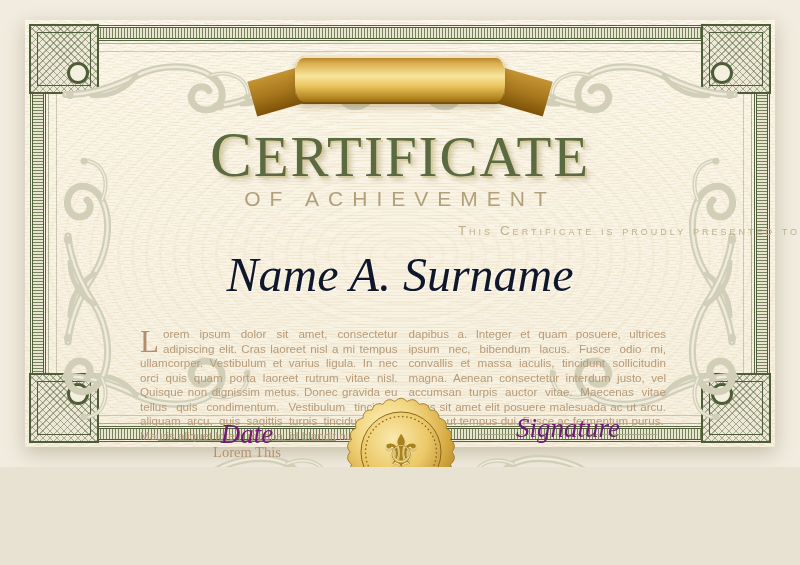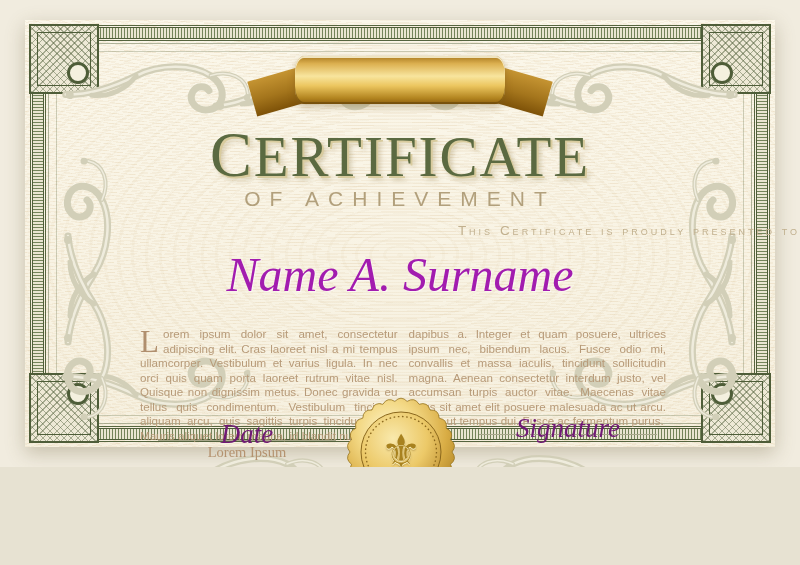--- a/index.html
+++ b/index.html
@@ -76,21 +76,21 @@
   .title {
     top:119px; font-family:"Liberation Serif", serif; font-size:57px; font-weight:400;
     letter-spacing:2px; color:#5b6a41;
     text-shadow:2px 2px 0 #d8cb9e, 4px 4px 5px rgba(140,120,70,.35);
   }
   .title::first-letter { font-size:1.1em; }
   .subtitle { top:187px; font-size:21px; letter-spacing:9px; color:#b2a07c;text-align:center; }
   .presented { top:223px; font-size:13.5px; letter-spacing:3px; color:#c1b08e; font-variant:small-caps;text-align:right; }
   .name {
     top:247px; font-family:"Liberation Serif", serif; font-style:italic; font-size:48px;
-    color:#a21caf; text-shadow:1px 1px 0 rgba(255,255,255,.55);
+    color:#0f172a; text-shadow:1px 1px 0 rgba(255,255,255,.55);
   }
   
   .body-cols { position:absolute; left:140px; top:327px; width:526px; display:flex; gap:11px; z-index:3; }
   .col { flex:1; font-size:11.6px; line-height:14.5px; color:#b79a78; text-align:justify; }
   .col.first::first-letter {
     float:left; font-family:"Liberation Serif", serif; font-size:31px; line-height:25px;
     padding:2px 4px 0 0; color:#b08f6e;
   }
   
   .sig-block { position:absolute; width:190px; text-align:center; z-index:3; }
@@ -222,21 +222,21 @@
   <div class="ctext name">Name A. Surname</div>
 
   <div class="body-cols">
     <div class="col first">Lorem ipsum dolor sit amet, consectetur adipiscing elit. Cras laoreet nisl a mi tempus ullamcorper. Vestibulum et varius ligula. In nec orci quis quam porta laoreet rutrum vitae nisl. Quisque non dignissim metus. Donec gravida eu tellus quis condimentum. Vestibulum tincidunt aliquam arcu, quis sagittis turpis tincidunt quis. Mauris aliquet lorem magna, id blandit nunc</div>
     <div class="col">dapibus a. Integer et quam posuere, ultrices ipsum nec, bibendum lacus. Fusce odio mi, convallis et massa iaculis, tincidunt sollicitudin magna. Aenean consectetur interdum justo, vel accumsan turpis auctor vitae. Maecenas vitae lacus sit amet elit posuere malesuada ac ut arcu. Mauris ut tempus dui. Fusce ac fermentum purus.</div>
   </div>
 
   <div class="sig-block date-pos">
     <div class="script-label">Date</div>
     <div class="sig-line"></div>
-    <div class="sig-value">Lorem Ipsum</div>
+    <div class="sig-value">Lorem This</div>
   </div>
 
   <div class="sig-block sign-pos">
     <div class="script-label">Signature</div>
     <div class="sig-line"></div>
   </div>
 
   <div class="seal">
     <div class="seal-ribbon rt-l"></div>
     <div class="seal-ribbon rt-r"></div>

